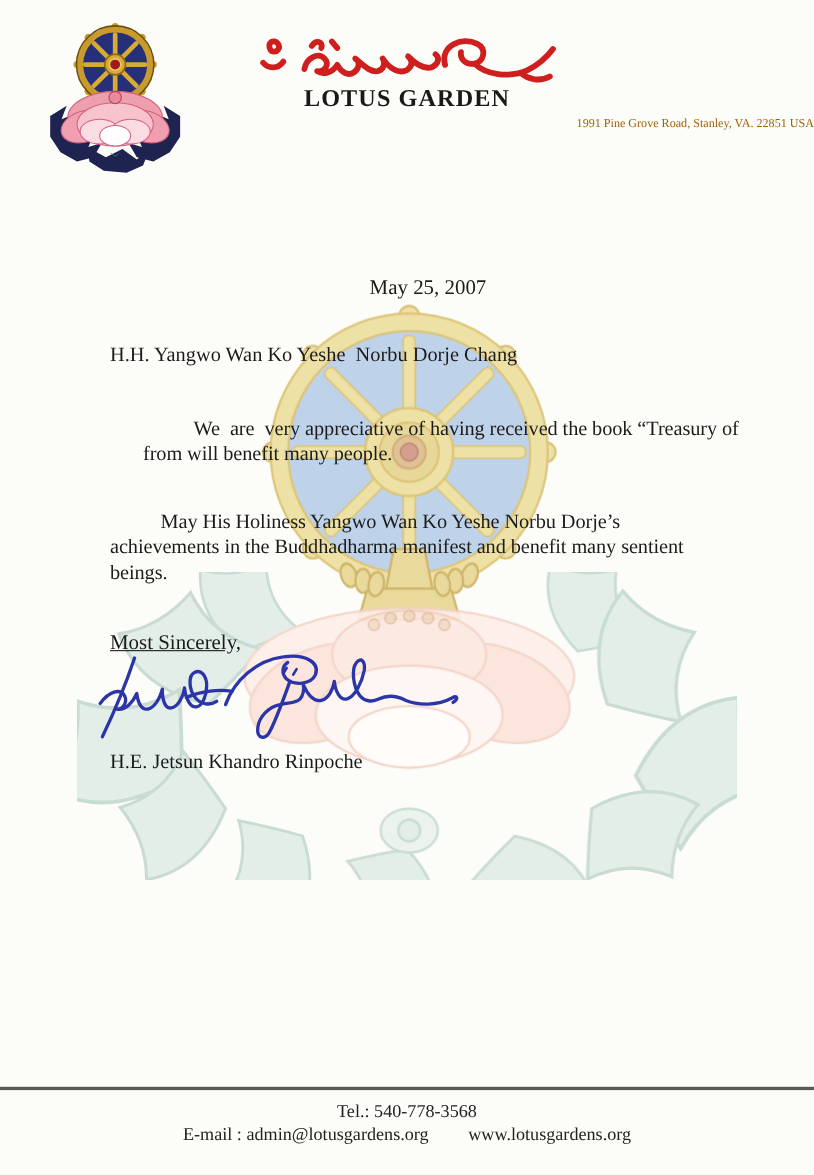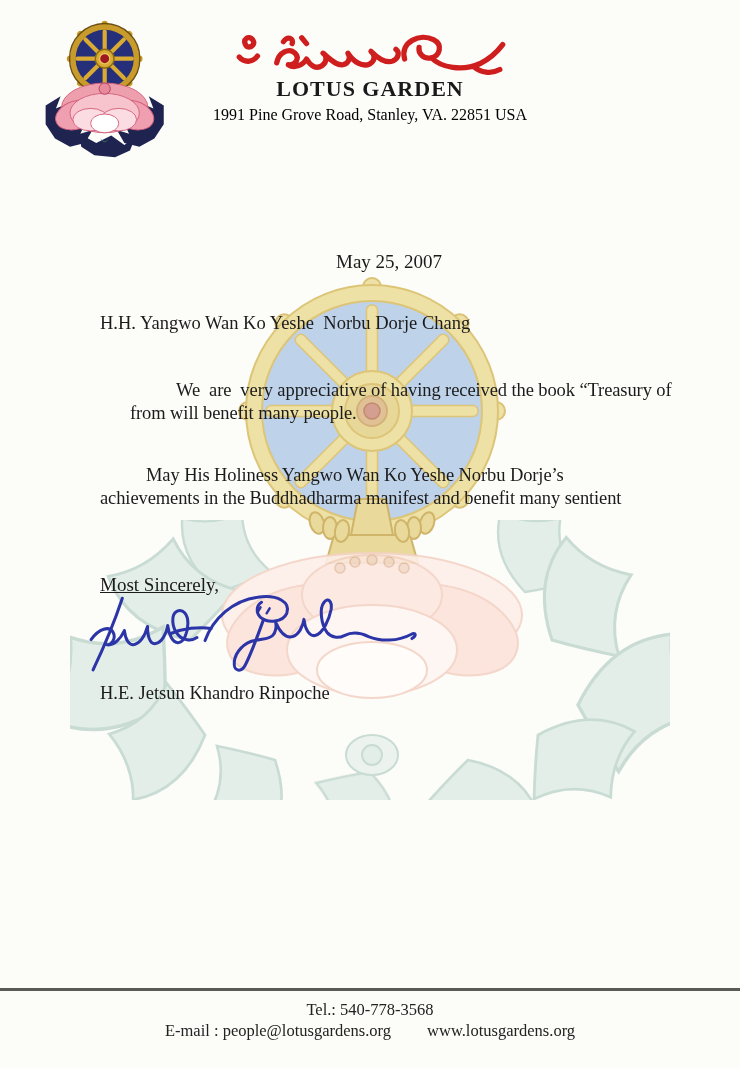--- a/index.html
+++ b/index.html
@@ -9,22 +9,22 @@
     background:#fcfcf9;overflow:hidden;color:#1b1b1b;
   }
   
   .logo{position:absolute;left:25px;top:10px;width:150px;height:148px;}
   .script{position:absolute;left:50%;top:33px;transform:translateX(-50%);width:288px;height:50px;}
   .orgname{
     position:absolute;left:0;right:0;top:76px;text-align:center;
     font-size:22px;font-weight:bold;letter-spacing:1px;color:#191919;
   }
   .orgaddr{
-    position:absolute;left:0;right:0;top:106px;text-align:center;
-    font-size:16px;color:#000000;
+    position:absolute;left:0;right:0;top:106px;text-align:right;
+    font-size:11px;color:#a16207;
   }
   
   .wm-wheel{position:absolute;left:222px;top:273px;width:300px;height:315px;z-index:0;}
   .wm-lotus{position:absolute;left:70px;top:520px;width:600px;height:280px;z-index:0;}
   
   .textlayer{position:relative;z-index:2;}
   .dateline{position:absolute;left:336px;top:251px;font-size:19px;white-space:pre;}
   .recipient{position:absolute;left:100px;top:313px;font-size:18.5px;white-space:pre;}
   .para{position:absolute;left:100px;font-size:18.5px;letter-spacing:-0.1px;}
   .para .bline{line-height:23px;white-space:pre;}
@@ -235,20 +235,21 @@
     <div class="recipient">H.H. Yangwo Wan Ko Yeshe  Norbu Dorje Chang</div>
 
     <div class="para p1">
       <div class="bline indent">We  are  very appreciative of having received the book “Treasury of</div>
       <div class="bline">from will benefit many people.</div>
     </div>
 
     <div class="para p2">
       <div class="bline indent">May His Holiness Yangwo Wan Ko Yeshe Norbu Dorje’s</div>
       <div class="bline">achievements in the Buddhadharma manifest and benefit many sentient</div>
+      <div class="bline">beings.</div>
     </div>
 
     <div class="closing">Most Sincerely,</div>
 
     <svg class="signature" viewBox="0 0 335 85">
       <g fill="none" stroke="#2b35a8" stroke-width="3" stroke-linecap="round" stroke-linejoin="round">
         <path d="M36 8 C30 26 18 56 7 79"></path>
         <path d="M5 49 C13 38 23 35 27 42 C30 48 25 55 20 54 C28 56 35 47 38 40 C39 48 42 55 48 54 C55 52 59 43 61 36 C61 45 63 54 69 53 C75 52 80 43 81 35 C82 44 86 53 92 52 C97 51 101 42 101 33 C101 24 96 18 90 21 C84 24 85 37 91 44 C96 50 104 51 110 47"></path>
         <path d="M84 43 C96 38 112 36 124 38"></path>
         <path d="M118 50 C126 28 146 10 170 7 C190 4 203 12 199 23 C195 32 180 33 173 27 C168 22 169 15 174 12"></path>
@@ -256,16 +257,16 @@
         <path d="M170 22 L173 17 M179 23 L182 18" stroke-width="2.4"></path>
       </g>
     </svg>
 
     <div class="signer">H.E. Jetsun Khandro Rinpoche</div>
   </div>
 
   <div class="footer-rule"></div>
   <div class="footer-tel">Tel.: 540-778-3568</div>
   <div class="footer-line2">
-    <span>E-mail : people@lotusgardens.org</span><span class="gap"></span><span>www.lotusgardens.org</span>
+    <span>E-mail : admin@lotusgardens.org</span><span class="gap"></span><span>www.lotusgardens.org</span>
   </div>
 
 </div>
 
 </body></html>

